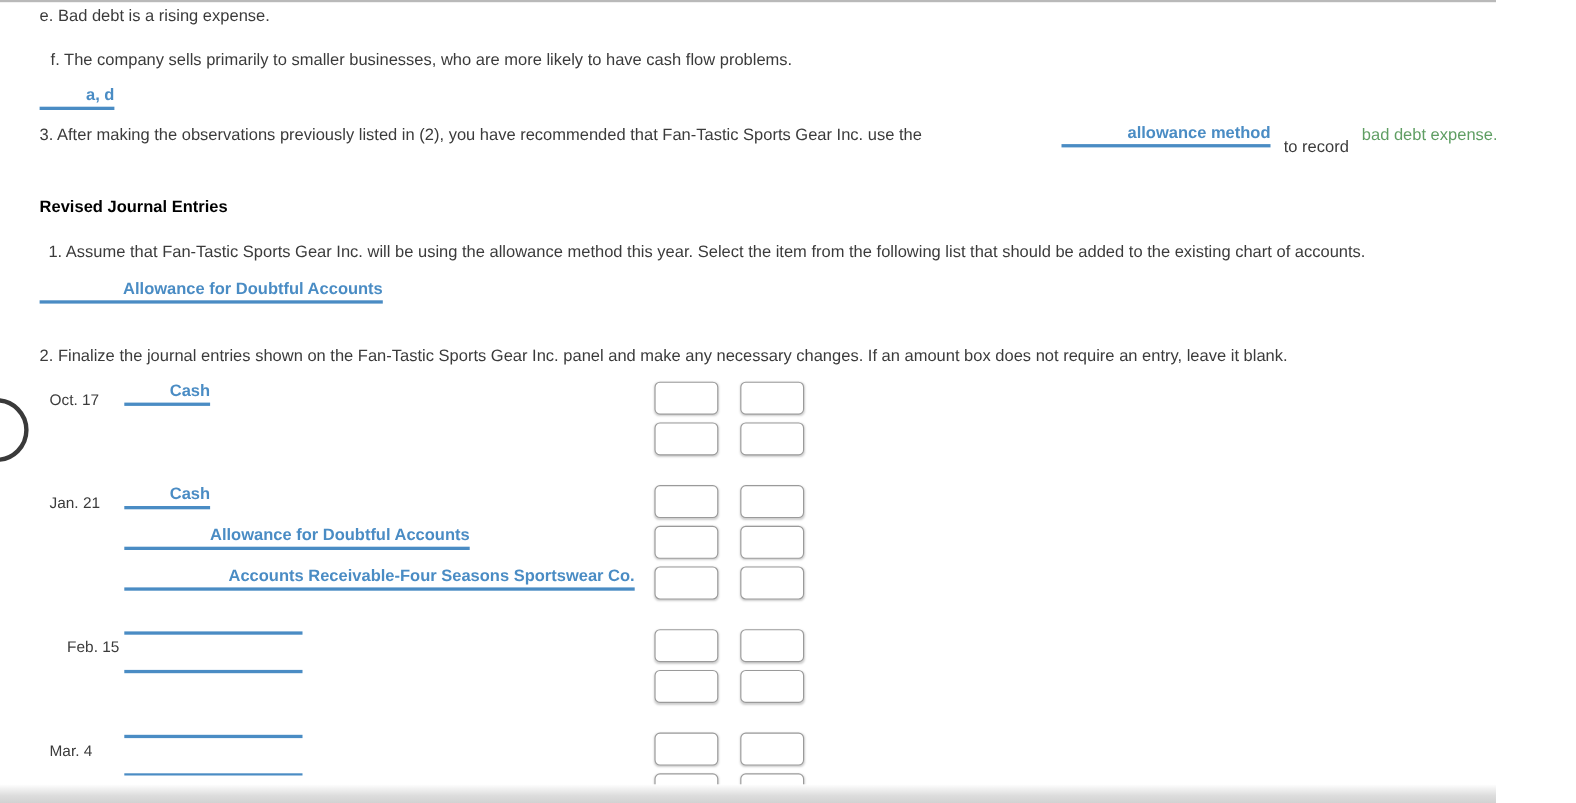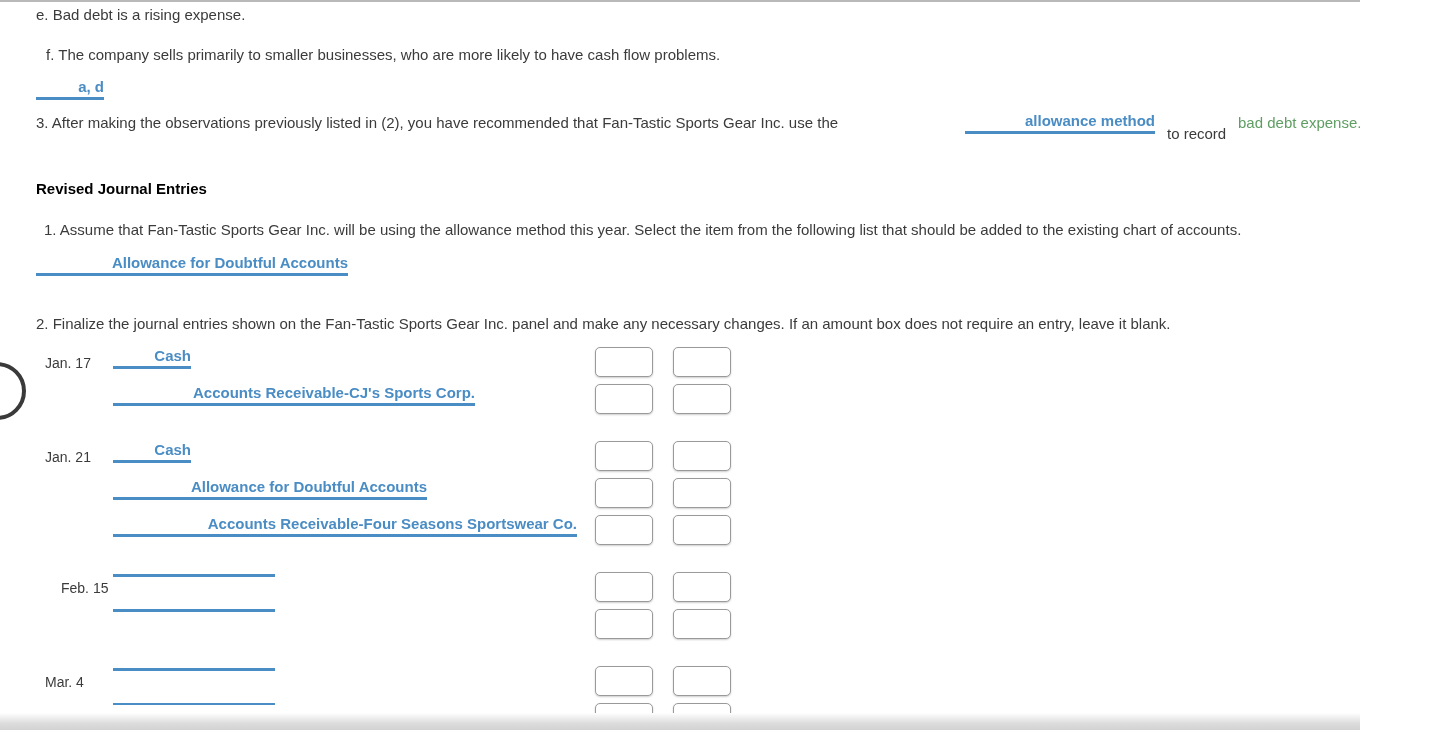--- a/index.html
+++ b/index.html
@@ -134,25 +134,24 @@
   <div class="section-head" style="left:36px; top:180px;">Revised Journal Entries</div>
 
   <div class="body-text" style="left:44px; top:220px;">1. Assume that Fan-Tastic Sports Gear Inc. will be using the allowance method this year. Select the item from the following list that should be added to the existing chart of accounts.</div>
 
   <div class="fill" style="left:36px; top:254px; width:312px;">Allowance for Doubtful Accounts</div>
 
   <div class="body-text" style="left:36px; top:314px;">2. Finalize the journal entries shown on the Fan-Tastic Sports Gear Inc. panel and make any necessary changes. If an amount box does not require an entry, leave it blank.</div>
 
   <div class="left-circle"></div>
 
-  <div class="entry-date" style="left:45px; top:355px;">Jan. 17</div>
+  <div class="entry-date" style="left:45px; top:355px;">Oct. 17</div>
 
   <div class="fill" style="left:113px; top:347px; width:78px;">Cash</div>
 
-  <div class="fill" style="left:113px; top:384px; width:362px;">Accounts Receivable-CJ's Sports Corp.</div>
 
   <div class="amt-box" style="left:595px; top:347px;"></div>
   <div class="amt-box" style="left:673px; top:347px;"></div>
   <div class="amt-box" style="left:595px; top:384px;"></div>
   <div class="amt-box" style="left:673px; top:384px;"></div>
 
   <div class="entry-date" style="left:45px; top:449px;">Jan. 21</div>
 
   <div class="fill" style="left:113px; top:441px; width:78px;">Cash</div>
 

